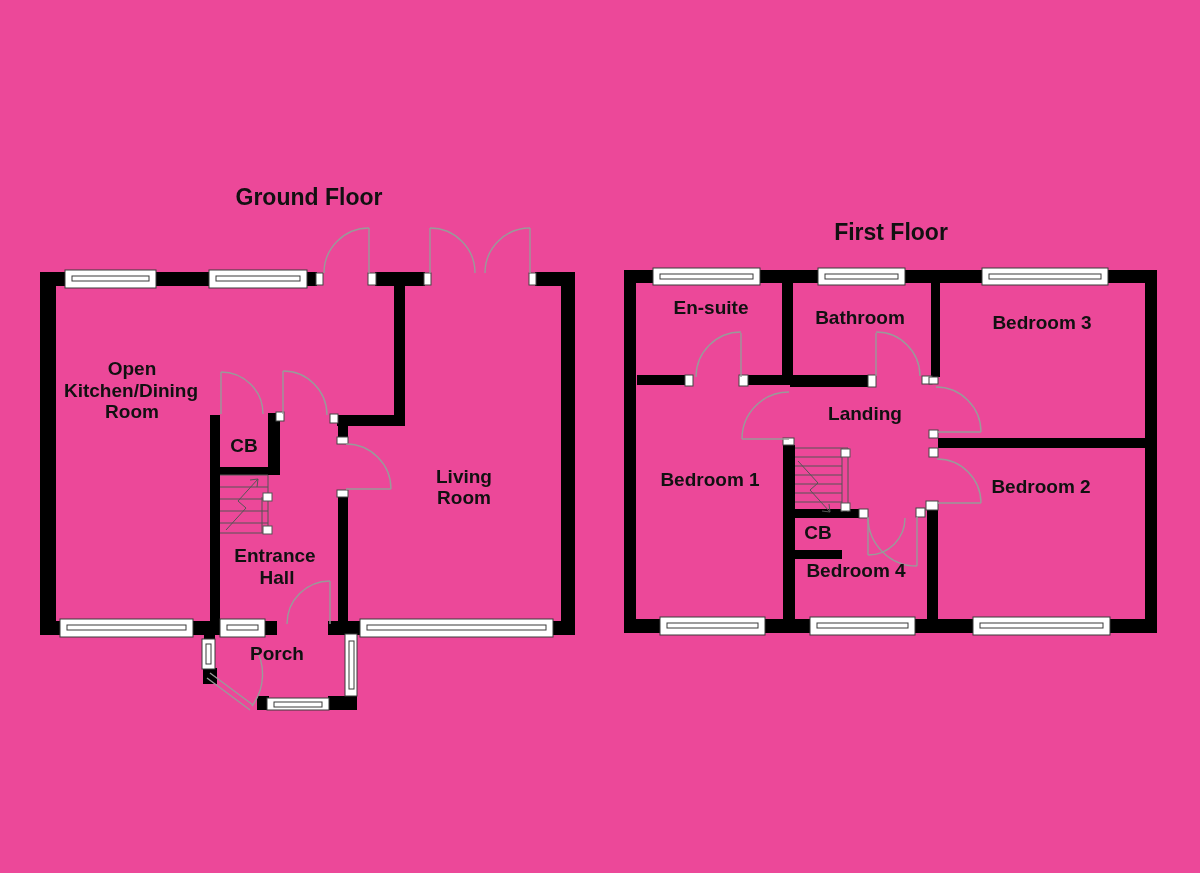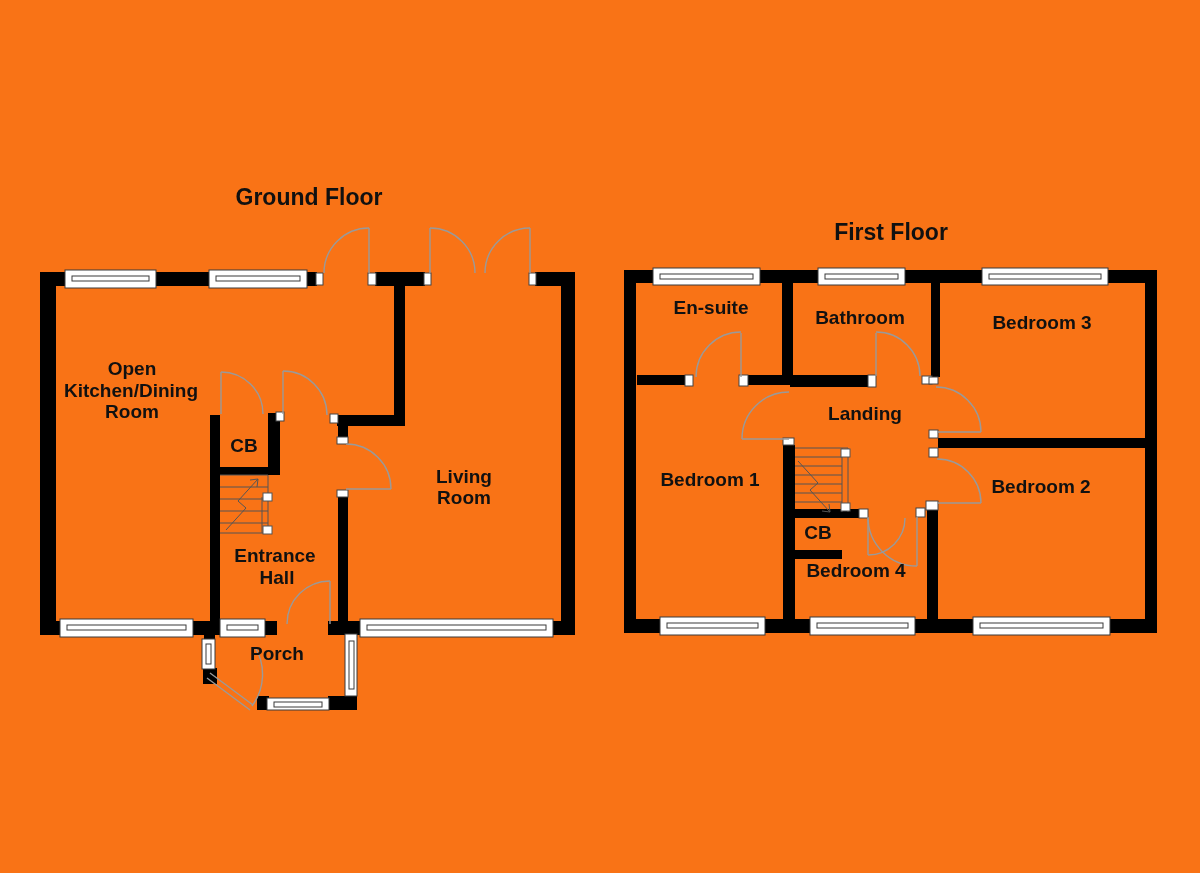--- a/index.html
+++ b/index.html
@@ -1,16 +1,16 @@
 <!DOCTYPE html>
 <html><head>
 <meta charset="utf-8">
 <style>
   html,body{margin:0;padding:0;background:#ffffff;}
-  .canvas{position:relative;width:1200px;height:873px;background:#f97316;overflow:hidden;
+  .canvas{position:relative;width:1200px;height:873px;background:#ec4899;overflow:hidden;
           font-family:"Liberation Sans", sans-serif;}
   svg text{font-family:"Liberation Sans", sans-serif;font-weight:bold;fill:#111111;}
   svg .title{font-size:23px;}
   svg .room{font-size:19px;}
 </style>
 </head>
 <body>
 
 <div class="canvas">
 <svg width="1200" height="873" viewBox="0 0 1200 873">

